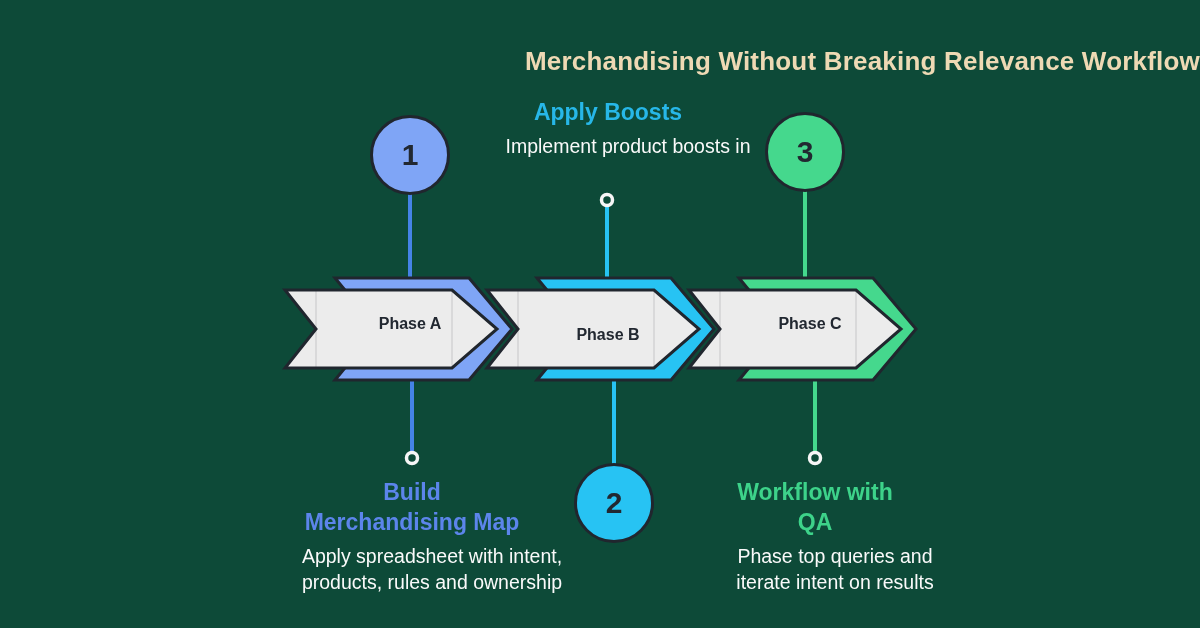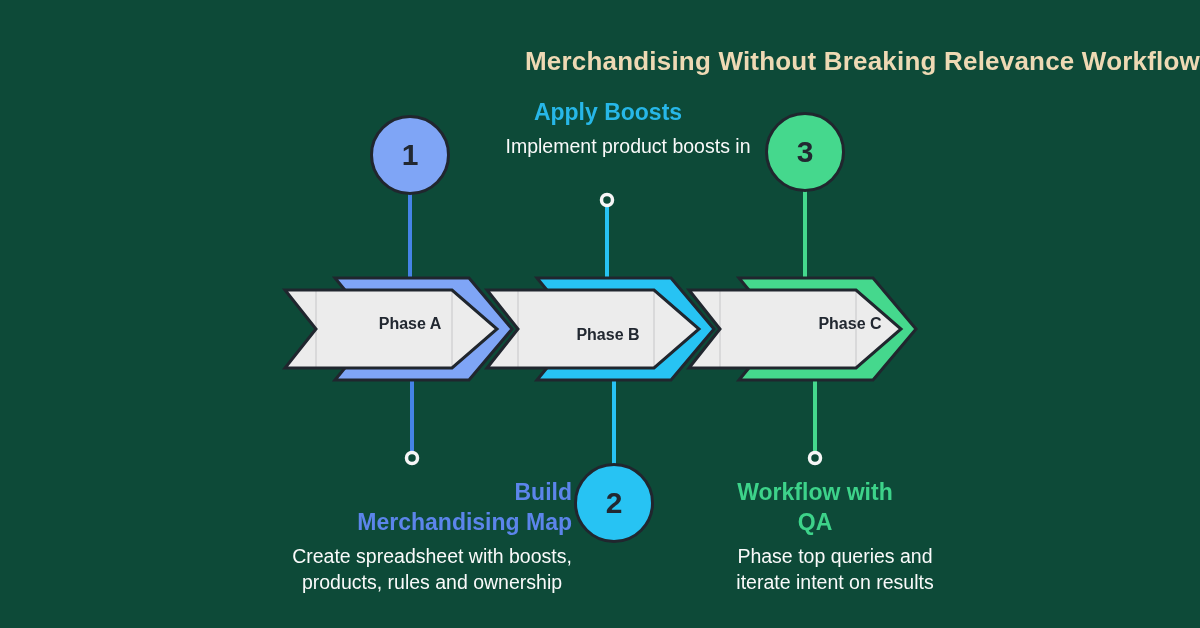--- a/index.html
+++ b/index.html
@@ -39,21 +39,21 @@
   }
   .c-blue{background:var(--blue);}
   .c-cyan{background:var(--cyan);}
   .c-green{background:var(--green);}
   .phase-label{
     width:200px; top:315px; text-align:center;
     color:var(--number); font-size:16px; font-weight:bold;
   }
   .step-block{width:320px; text-align:center;}
   .step-heading{font-size:23px; font-weight:bold; line-height:30px;}
-  .h-blue{color:var(--blue_text);text-align:right;}
+  .h-blue{color:var(--blue_text);}
   .h-cyan{color:var(--cyan_text);}
   .h-green{color:var(--green_text);}
   .step-desc{color:var(--body); font-size:19.5px; line-height:26px; margin-top:6px;padding-left:40px;}
 </style>
 </head>
 <body>
 
 <div class="canvas">
 
   <div class="abs page-title">Merchandising Without Breaking Relevance Workflow</div>
@@ -92,36 +92,36 @@
   </div>
   <div class="abs num-circle c-green" style="left:765px; top:112px;">
     <span>3</span>
   </div>
   <div class="abs num-circle c-cyan" style="left:574px; top:463px;">
     <span>2</span>
   </div>
 
   <div class="abs phase-label" style="left:310px;">Phase A</div>
   <div class="abs phase-label" style="left:508px;margin-top:11px;">Phase B</div>
-  <div class="abs phase-label" style="left:750px;">Phase C</div>
+  <div class="abs phase-label" style="left:710px;">Phase C</div>
 
   <div class="abs step-block" style="left:448px; top:97px;">
     <div class="step-heading h-cyan">Apply Boosts</div>
     <div class="step-desc">
       <div>Implement product boosts in</div>
     </div>
   </div>
 
   <div class="abs step-block" style="left:252px; top:477px;">
     <div class="step-heading h-blue">
       <div>Build</div>
       <div>Merchandising Map</div>
     </div>
     <div class="step-desc">
-      <div>Create spreadsheet with boosts,</div>
+      <div>Apply spreadsheet with intent,</div>
       <div>products, rules and ownership</div>
     </div>
   </div>
 
   <div class="abs step-block" style="left:655px; top:477px;">
     <div class="step-heading h-green">
       <div>Workflow with</div>
       <div>QA</div>
     </div>
     <div class="step-desc">

